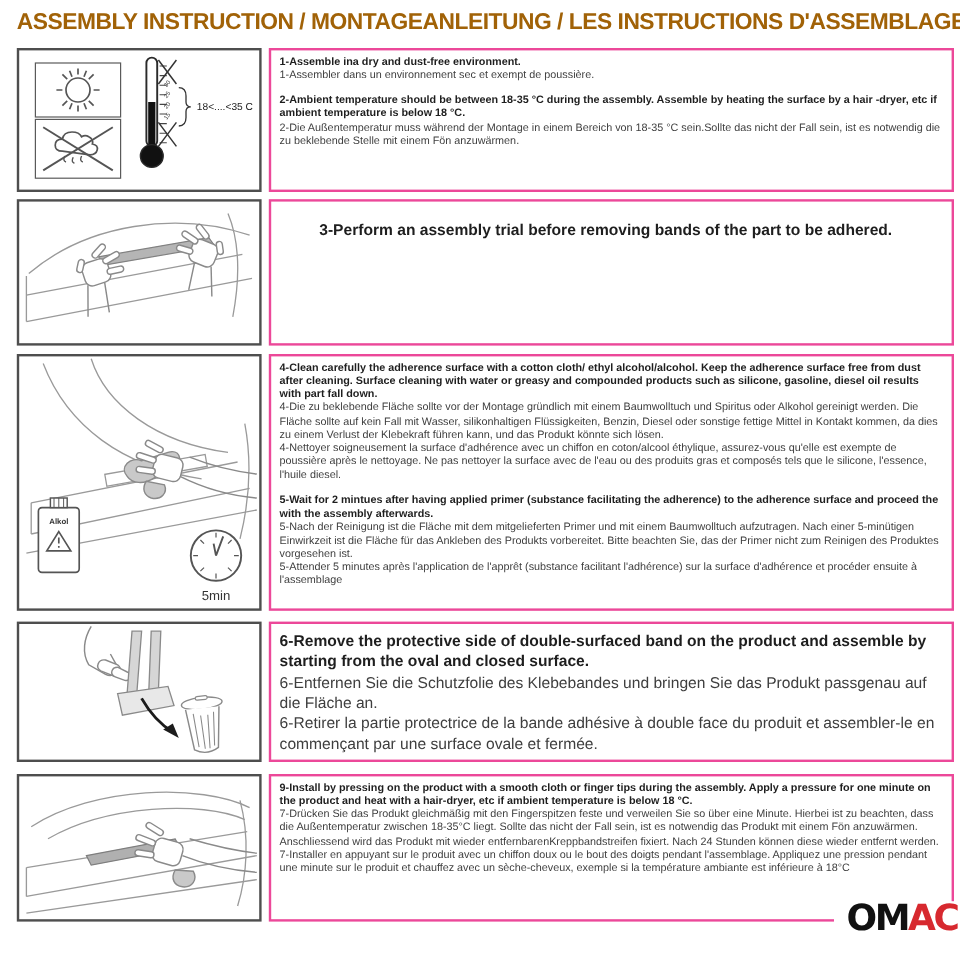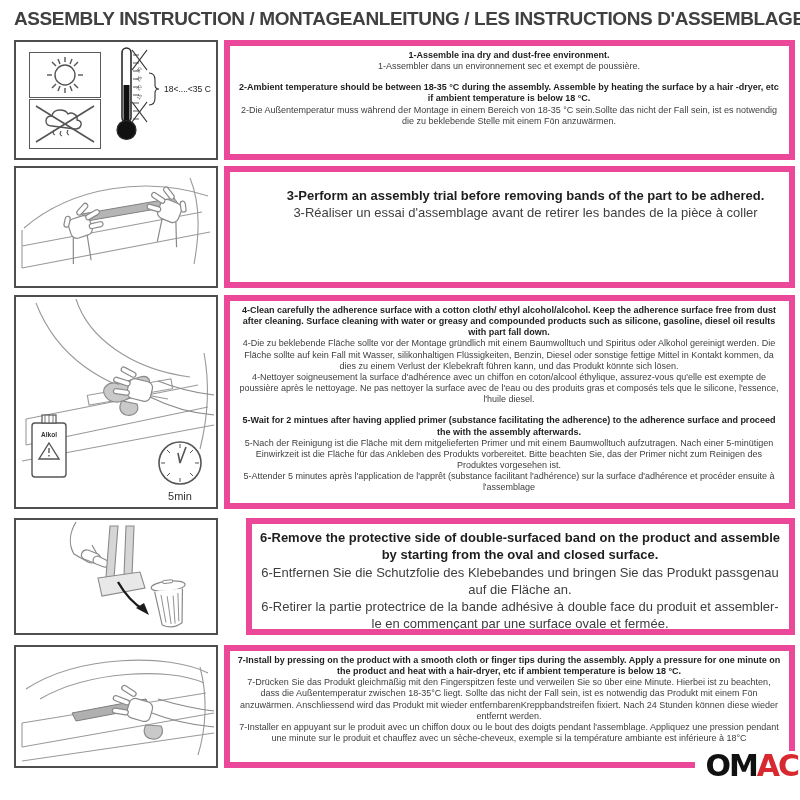--- a/index.html
+++ b/index.html
@@ -1,25 +1,25 @@
 <!DOCTYPE html>
 <html><head>
 <meta charset="utf-8">
 <style>
   html,body{margin:0;padding:0;background:#fff;}
   body{width:800px;height:800px;overflow:hidden;position:relative;
        font-family:"Liberation Sans",sans-serif;-webkit-font-smoothing:antialiased;}
   .page{position:absolute;inset:0;padding:6px 5px 0 14px;box-sizing:border-box;}
-  .title{ text-align:center;color:#404040;font-weight:bold;font-size:19px;
+  .title{ text-align:center;color:#a16207;font-weight:bold;font-size:19px;
           letter-spacing:-0.4px;margin:2px 0 10px 0;white-space:nowrap;}
   .row{display:flex;align-items:stretch;}
   .icon-cell{width:200px;flex:none;border:2px solid #4e4e4e;position:relative;
              background:#fff;overflow:hidden;}
-  .text-cell{flex:1;border:6px solid #ec4899;margin-left:6px;
-             padding:4px 8px 0 7px;overflow:hidden;text-align:center;}
+  .text-cell{flex:1;border:2px solid #ec4899;margin-left:6px;
+             padding:4px 8px 0 7px;overflow:hidden;}
   .t-sm p{font-size:9px;line-height:1.24;margin:0;color:#3e3e3e;}
   .t-lg p{font-size:13px;line-height:1.33;margin:0;color:#3e3e3e;}
   p.b{font-weight:bold;color:#1e1e1e;}
   .stepgap{height:10px;}
   .mb1{margin-bottom:6px;} .mb2{margin-bottom:7px;} .mb3{margin-bottom:9px;} .mb4{margin-bottom:10px;}
   .r2pad{padding-top:15px;padding-left:40px;} .r4pad{padding-top:5px;}
   .subbox{position:absolute;left:13px;width:70px;height:44px;border:1.5px solid #5a5a5a;}
   .sun-box{top:10px;} .rain-box{top:57px;height:48px;}
   .subbox svg{width:100%;height:100%;display:block;}
   .thermo{position:absolute;right:2px;top:3px;}
@@ -140,21 +140,20 @@
             <rect x="9" y="-6" width="15" height="5" rx="2.5" transform="rotate(-12)"></rect>
             <rect x="9" y="0" width="14" height="5" rx="2.5" transform="rotate(6)"></rect>
             <rect x="-4" y="-16" width="11" height="5" rx="2.5" transform="rotate(-60)"></rect>
             <path d="M-10,9 L-20,32 M4,11 L0,34" fill="none"></path>
           </g>
         </g>
       </svg>
     </div>
     <div class="text-cell t-lg r2pad">
       <p class="b">3-Perform an assembly trial before removing bands of the part to be adhered.</p>
-      <p>3-Réaliser un essai d'assemblage avant de retirer les bandes de la pièce à coller</p>
     </div>
   </div>
 
   <div class="row mb3" style="height:214px;">
     <div class="icon-cell">
       <svg class="sketch" viewBox="0 0 196 210">
         <g stroke="#9a9a9a" stroke-width="1.1" fill="none">
           <path d="M18,6 C38,58 84,92 150,102"></path>
           <path d="M58,2 C70,40 112,72 172,80"></path>
           <path d="M186,56 C192,88 190,120 182,152"></path>
@@ -207,21 +206,21 @@
       <p class="b">4-Clean carefully the adherence surface with a cotton cloth/ ethyl alcohol/alcohol. Keep the adherence surface free from dust after cleaning. Surface cleaning with water or greasy and compounded products such as silicone, gasoline, diesel oil results with part fall down.</p>
       <p>4-Die zu beklebende Fläche sollte vor der Montage gründlich mit einem Baumwolltuch und Spiritus oder Alkohol gereinigt werden. Die Fläche sollte auf kein Fall mit Wasser, silikonhaltigen Flüssigkeiten, Benzin, Diesel oder sonstige fettige Mittel in Kontakt kommen, da dies zu einem Verlust der Klebekraft führen kann, und das Produkt könnte sich lösen.</p>
       <p>4-Nettoyer soigneusement la surface d'adhérence avec un chiffon en coton/alcool éthylique, assurez-vous qu'elle est exempte de poussière après le nettoyage. Ne pas nettoyer la surface avec de l'eau ou des produits gras et composés tels que le silicone, l'essence, l'huile diesel.</p>
       <div class="stepgap"></div>
       <p class="b">5-Wait for 2 mintues after having applied primer (substance facilitating the adherence) to the adherence surface and proceed the with the assembly afterwards.</p>
       <p>5-Nach der Reinigung ist die Fläche mit dem mitgelieferten Primer und mit einem Baumwolltuch aufzutragen. Nach einer 5-minütigen Einwirkzeit ist die Fläche für das Ankleben des Produkts vorbereitet. Bitte beachten Sie, das der Primer nicht zum Reinigen des Produktes vorgesehen ist.</p>
       <p>5-Attender 5 minutes après l'application de l'apprêt (substance facilitant l'adhérence) sur la surface d'adhérence et procéder ensuite à l'assemblage</p>
     </div>
   </div>
 
-  <div class="row mb4" style="height:117px;gap:22px;">
+  <div class="row mb4" style="height:117px;">
     <div class="icon-cell">
       <svg class="sketch" viewBox="0 0 196 113">
         <g stroke="#8a8a8a" stroke-width="1.2" fill="#fff">
           <path d="M58,2 C52,12 50,24 56,34 l14,8 c6,3 12,-2 9,-8 l-5,-9" fill="none"></path>
           <path d="M70,30 c-6,-1 -9,6 -4,9 l10,4 c6,2 9,-5 4,-9 z"></path>
           <path d="M80,36 c-5,0 -7,6 -2,8 l8,3 c5,1 7,-5 2,-7 z"></path>
         </g>
         <polygon points="92,6 100,6 96,58 88,57" fill="#d6d6d6" stroke="#8a8a8a" stroke-width="1.1"></polygon>
         <polygon points="108,6 116,6 114,56 106,56" fill="#d6d6d6" stroke="#8a8a8a" stroke-width="1.1"></polygon>
         <polygon points="80,58 122,52 127,68 84,76" fill="#e8e8e8" stroke="#8a8a8a" stroke-width="1.1"></polygon>
@@ -261,21 +260,21 @@
             <rect x="-27" y="-12" width="16" height="5" rx="2.5" transform="rotate(16)"></rect>
             <rect x="-29" y="-4" width="17" height="5" rx="2.5" transform="rotate(5)"></rect>
             <rect x="-27" y="3" width="16" height="5" rx="2.5" transform="rotate(-7)"></rect>
           </g>
           <path d="M128,78 c-4,7 -1,13 6,14 c8,1 13,-6 9,-13 z" fill="#c9c9c9"></path>
           <path d="M134,66 C154,74 174,78 196,80 M140,52 C160,58 178,62 196,64" fill="none"></path>
         </g>
       </svg>
     </div>
     <div class="text-cell t-sm">
-      <p class="b">7-Install by pressing on the product with a smooth cloth or finger tips during the assembly. Apply a pressure for one minute on the product and heat with a hair-dryer, etc if ambient temperature is below 18 °C.</p>
+      <p class="b">9-Install by pressing on the product with a smooth cloth or finger tips during the assembly. Apply a pressure for one minute on the product and heat with a hair-dryer, etc if ambient temperature is below 18 °C.</p>
       <p>7-Drücken Sie das Produkt gleichmäßig mit den Fingerspitzen feste und verweilen Sie so über eine Minute. Hierbei ist zu beachten, dass die Außentemperatur zwischen 18-35°C liegt. Sollte das nicht der Fall sein, ist es notwendig das Produkt mit einem Fön anzuwärmen. Anschliessend wird das Produkt mit wieder entfernbarenKreppbandstreifen fixiert. Nach 24 Stunden können diese wieder entfernt werden.</p>
       <p>7-Installer en appuyant sur le produit avec un chiffon doux ou le bout des doigts pendant l'assemblage. Appliquez une pression pendant une minute sur le produit et chauffez avec un sèche-cheveux, exemple si la température ambiante est inférieure à 18°C</p>
     </div>
   </div>
 
   <div class="logo">
     <span class="om">OM</span><span class="ac">AC</span>
   </div>
 
 </div>

